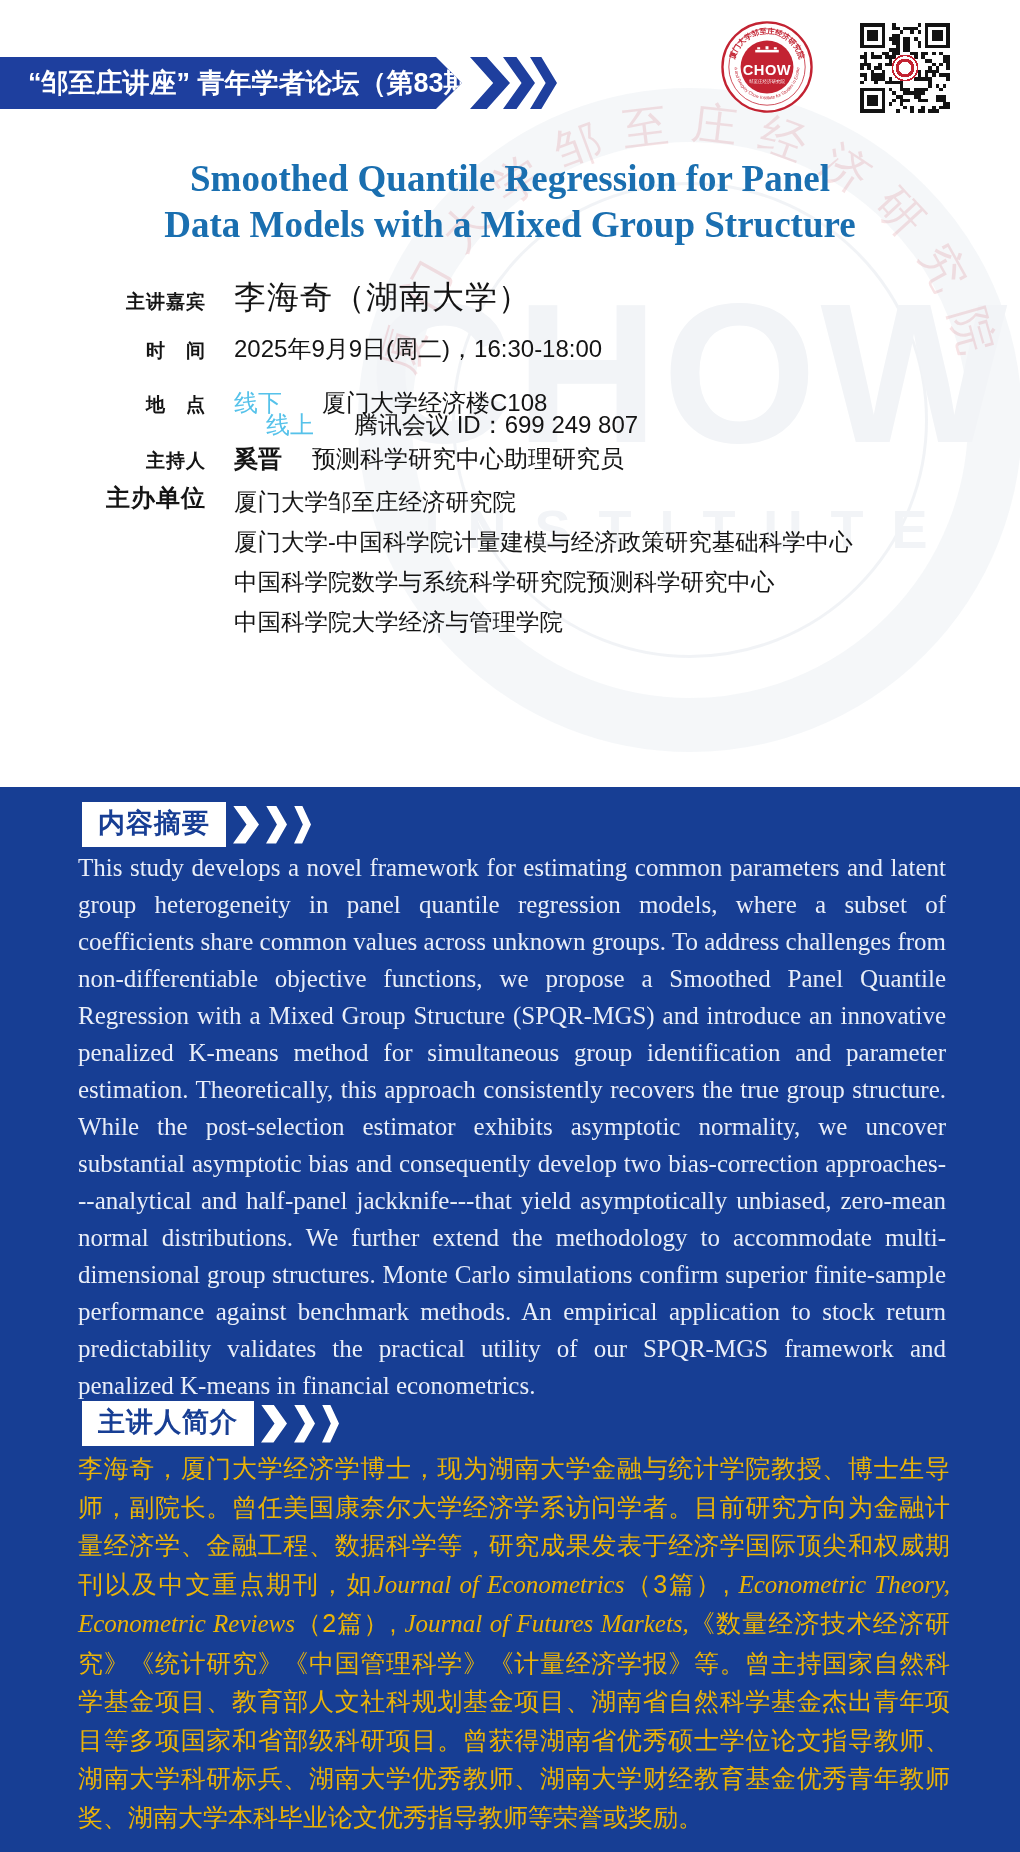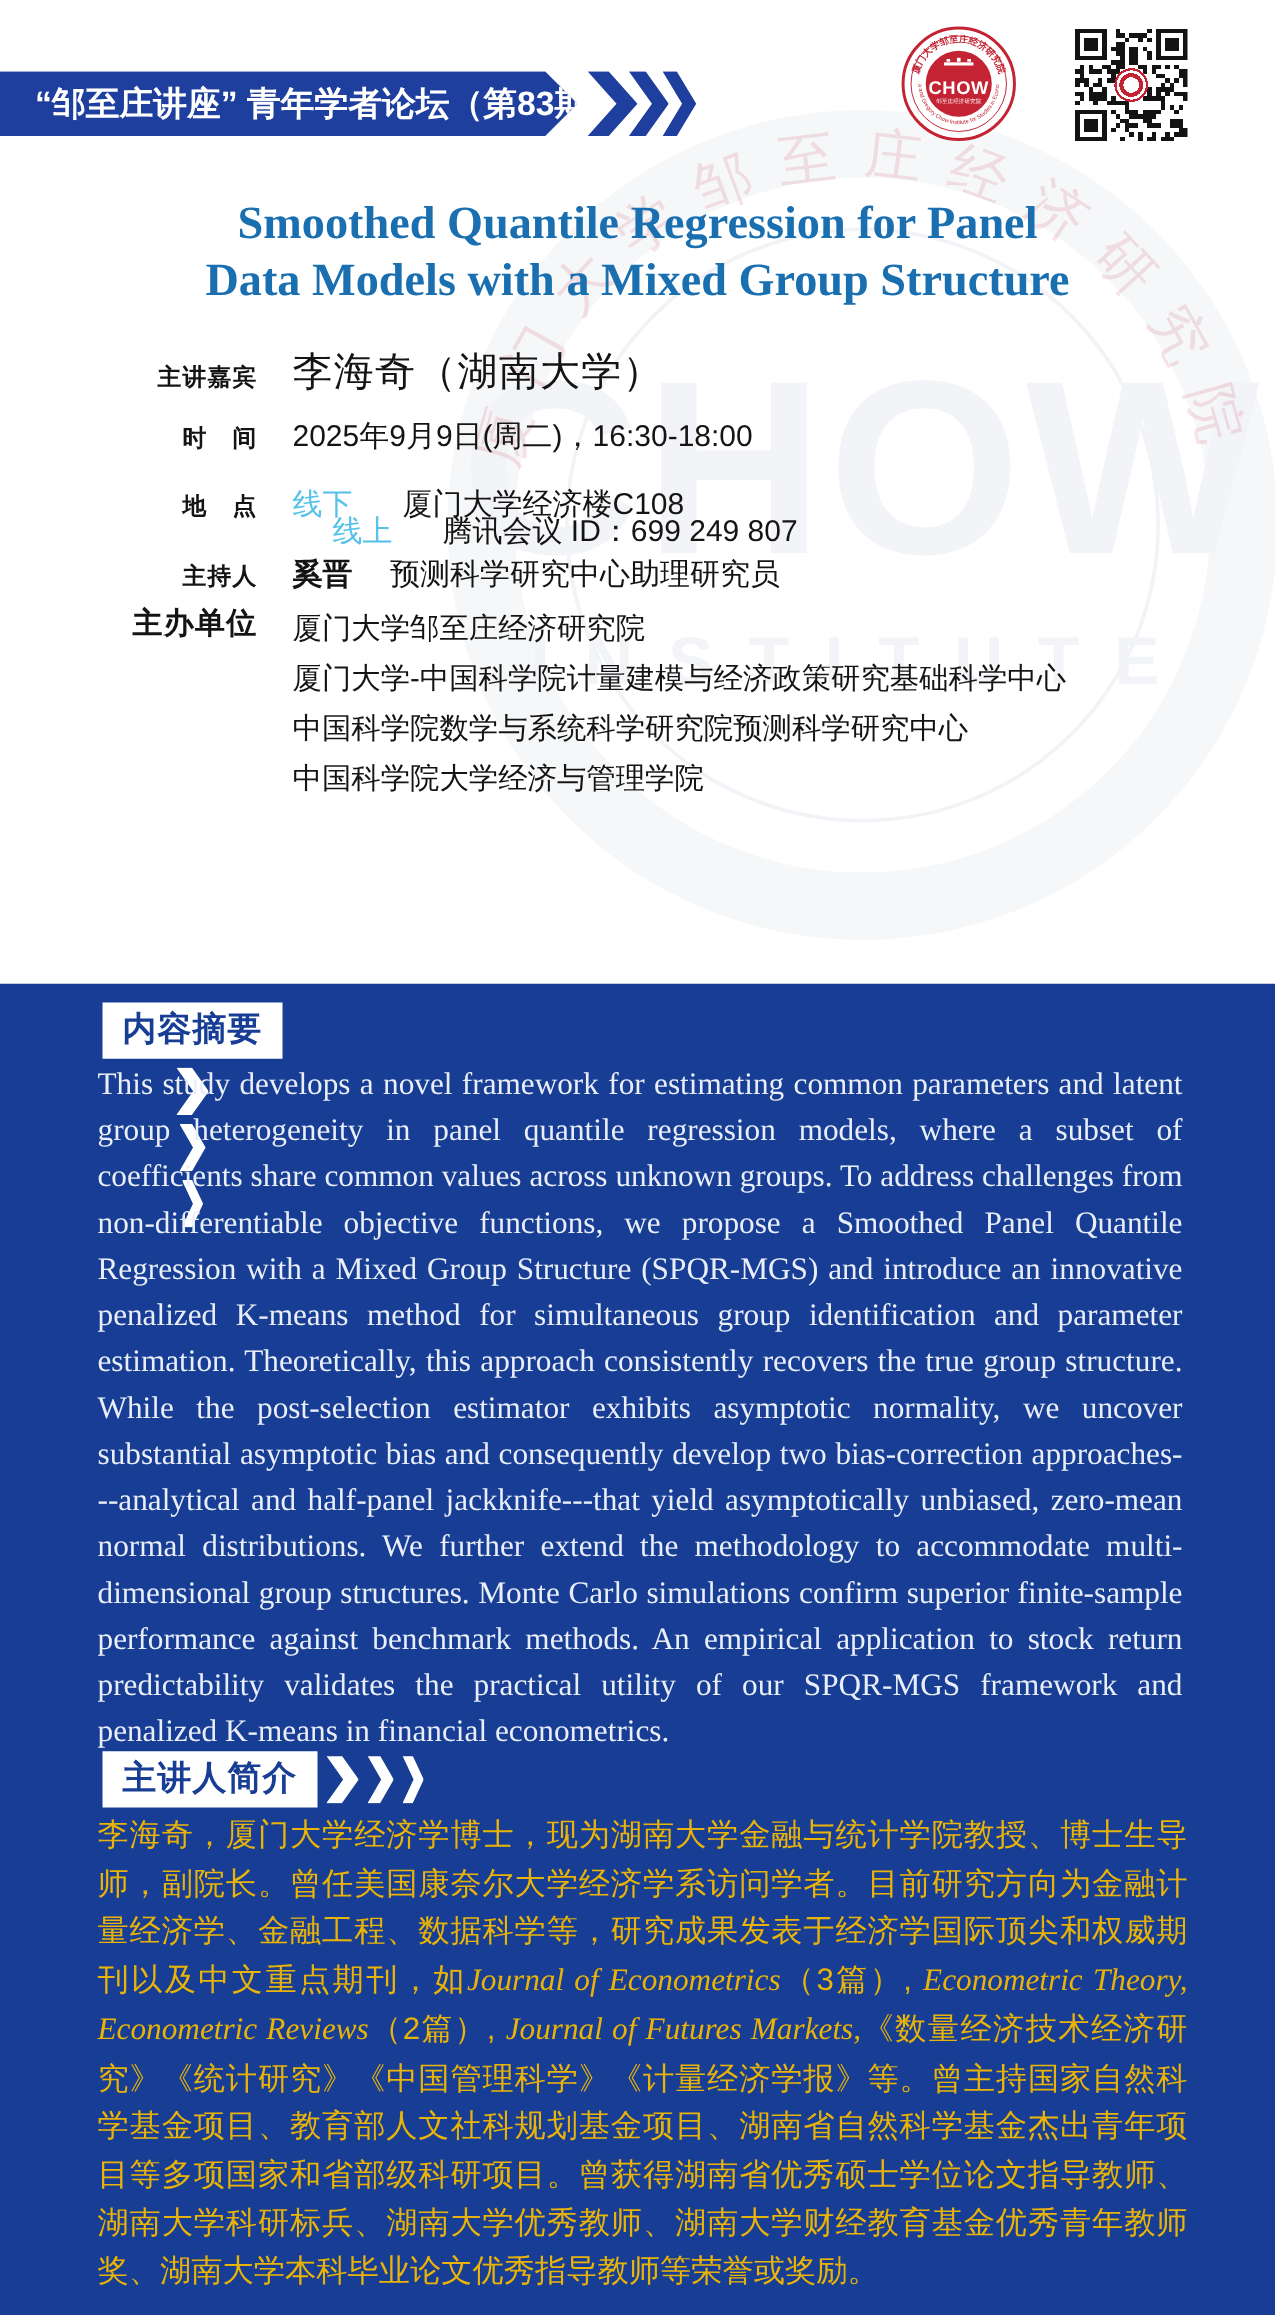--- a/index.html
+++ b/index.html
@@ -60,21 +60,21 @@
   
   .blue { position:absolute; left:0; top:787px; width:100%; height:1065px; background:#173e94; z-index:3; }
   .badge-row { position:absolute; display:flex; align-items:center; gap:7px; }
   .badge { background:#ffffff; color:#173e94; font-weight:bold; font-size:27px;
            padding:3px 16px 6px 16px; letter-spacing:1px; }
   .wchev { height:38px; background:#ffffff;
            clip-path:polygon(0 0, 48% 0, 100% 50%, 48% 100%, 0 100%, 52% 50%); }
   .wchev-1 { width:26px; }
   .wchev-2 { width:21px; }
   .wchev-3 { width:17px; }
-  .badge-abstract { left:82px; top:15px;flex-direction:column; }
+  .badge-abstract { left:82px; top:15px; }
   .badge-bio      { left:82px; top:614px; }
 
   .abstract-text { position:absolute; left:78px; top:62px; width:868px;
                    font-family:"Liberation Serif", serif; font-size:25px; line-height:37px;
                    color:#e9eef8; text-align:justify; }
   .bio-text { position:absolute; left:78px; top:662px; width:872px;
               font-size:25px; line-height:38.5px; color:#eab308; text-align:justify; }
   .bio-text .it { font-family:"Liberation Serif", serif; font-style:italic; }
 </style>
 </head>

